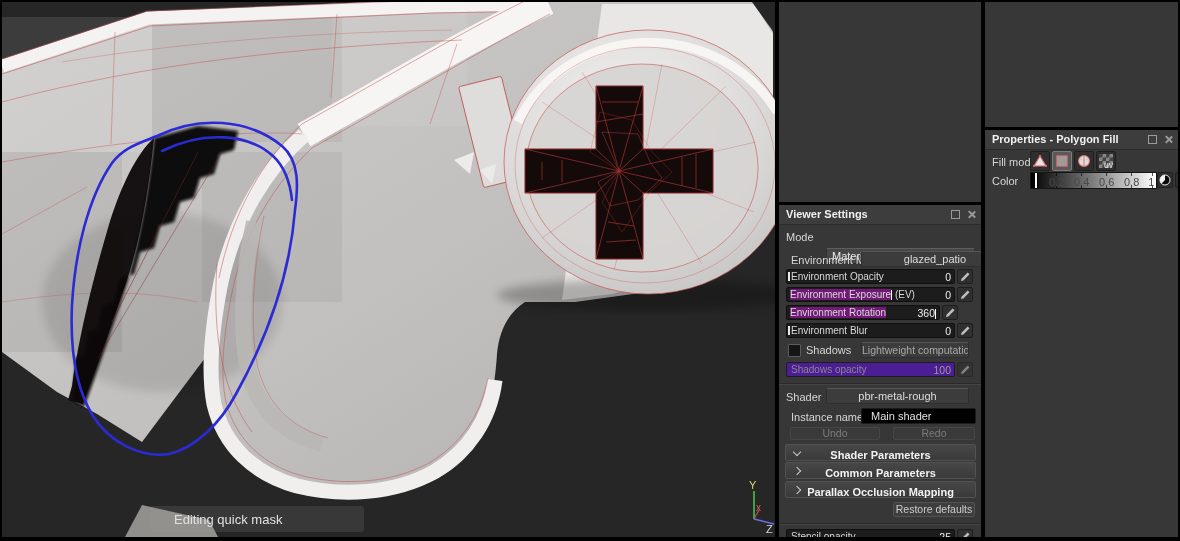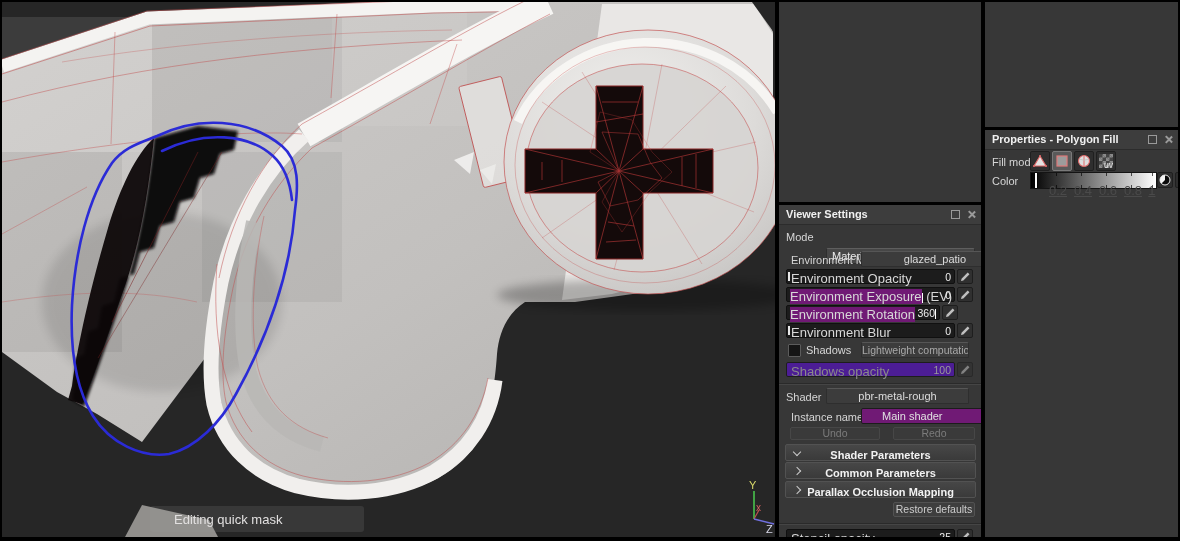--- a/index.html
+++ b/index.html
@@ -18,29 +18,29 @@
   .titlebar .t{position:absolute;left:7px;top:3px;font-size:11px;font-weight:bold;color:#f0f0f0;white-space:nowrap;}
   .winbtns{position:absolute;right:5px;top:5px;display:flex;gap:7px;align-items:center;}
   .undock{width:7px;height:7px;border:1px solid #9a9a9a;}
   .closex{width:9px;height:9px;position:relative;}
   .closex:before,.closex:after{content:"";position:absolute;left:4px;top:0;width:1.5px;height:9px;background:#9a9a9a;}
   .closex:before{transform:rotate(45deg);}.closex:after{transform:rotate(-45deg);}
   .lbl{font-size:11px;color:#d6d6d6;white-space:nowrap;}
   
   .btn{background:#3c3c3c;border:1px solid #2e2e2e;border-top-color:#565656;border-radius:2px;
        font-size:11px;color:#dcdcdc;text-align:center;line-height:14px;overflow:hidden;white-space:nowrap;}
-  .field{background:#701a75;border:1px solid #1c1c1c;border-radius:2px;font-size:11px;color:#e0e0e0;
-         padding-left:20px;line-height:14px;white-space:nowrap;overflow:hidden;}
+  .field{background:#000000;border:1px solid #1c1c1c;border-radius:2px;font-size:11px;color:#e0e0e0;
+         padding-left:9px;line-height:14px;white-space:nowrap;overflow:hidden;}
   .dropdown{background:#474747;border:1px solid #2e2e2e;border-top-color:#5e5e5e;border-radius:2px;
             font-size:11px;color:#ececec;line-height:14px;padding-left:5px;position:relative;white-space:nowrap;}
   .dropdown .arr{position:absolute;right:5px;top:6px;width:0;height:0;border-left:4px solid transparent;
                  border-right:4px solid transparent;border-top:4px solid #c8c8c8;}
   .sliderrow{position:absolute;display:flex;gap:2px;}
   .slider{flex:1;position:relative;background:#1c1c1c;border:1px solid #101010;border-radius:2px;height:13px;}
-  .slider .name{position:absolute;left:3px;top:1px;font-size:13px;color:#d8d8d8;white-space:nowrap;}
+  .slider .name{position:absolute;left:3px;top:1px;font-size:10px;color:#d8d8d8;white-space:nowrap;}
   .slider .name .hl{background:#701a75;}
   .slider .val{position:absolute;right:3px;top:1px;font-size:10.5px;color:#ececec;}
   .caret{display:inline-block;width:1px;height:10px;background:#fff;vertical-align:-2px;}
   .lcaret{position:absolute;left:1px;top:2px;width:1.5px;height:9px;background:#e8e8e8;}
   .pbtn{width:16px;height:15px;background:#303030;border:1px solid #1e1e1e;border-radius:2px;
         display:flex;align-items:center;justify-content:center;flex:none;box-sizing:border-box;}
   .slider.off{background:#4c1d95;border-color:#1d1d1d;text-decoration:underline;}
   .slider.off .name{color:#8a8a8a;}.slider.off .val{color:#9a9a9a;}
   .checkbox{width:11px;height:11px;background:#151515;border:1px solid #5c5c5c;border-radius:1px;}
   .expander{position:absolute;left:6px;width:189px;height:15px;border:1px solid #525252;border-radius:2px;
@@ -58,21 +58,21 @@
     background-image:linear-gradient(45deg,#8a8a8a 25%,transparent 25%,transparent 75%,#8a8a8a 75%),
                      linear-gradient(45deg,#8a8a8a 25%,transparent 25%,transparent 75%,#8a8a8a 75%);
     background-size:7px 7px;background-position:0 0,3.5px 3.5px;}
   .uvchk span{position:absolute;right:0;bottom:-1px;font-size:6.5px;color:#e0e0e0;font-weight:bold;}
   
   .gradbar{position:absolute;height:15px;background:linear-gradient(to right,#000,#fff);
            border:1px solid #141414;}
   .tick{position:absolute;top:0;height:100%;}
   .tick i{position:absolute;left:0;width:1px;height:3px;background:rgba(0,0,0,.65);}
   .tick i.b{bottom:0;top:auto;}
-  .tick em{position:absolute;left:-7px;top:10px;font-style:normal;font-size:13px;color:#4a4a4a;text-decoration:underline;}
+  .tick em{position:absolute;left:-7px;top:3px;font-style:normal;font-size:11px;color:#4a4a4a;}
   .gcursor{position:absolute;left:4px;top:0;width:2px;height:100%;background:#fff;box-shadow:0 0 0 .5px #000;}
 </style>
 </head>
 <body>
 
 <div id="viewport" class="abs">
 <svg width="773" height="535" viewBox="0 0 773 535">
   <defs>
     <linearGradient id="plane" x1="0" y1="0" x2="1" y2="1">
       <stop offset="0" stop-color="#cecccA"></stop>

